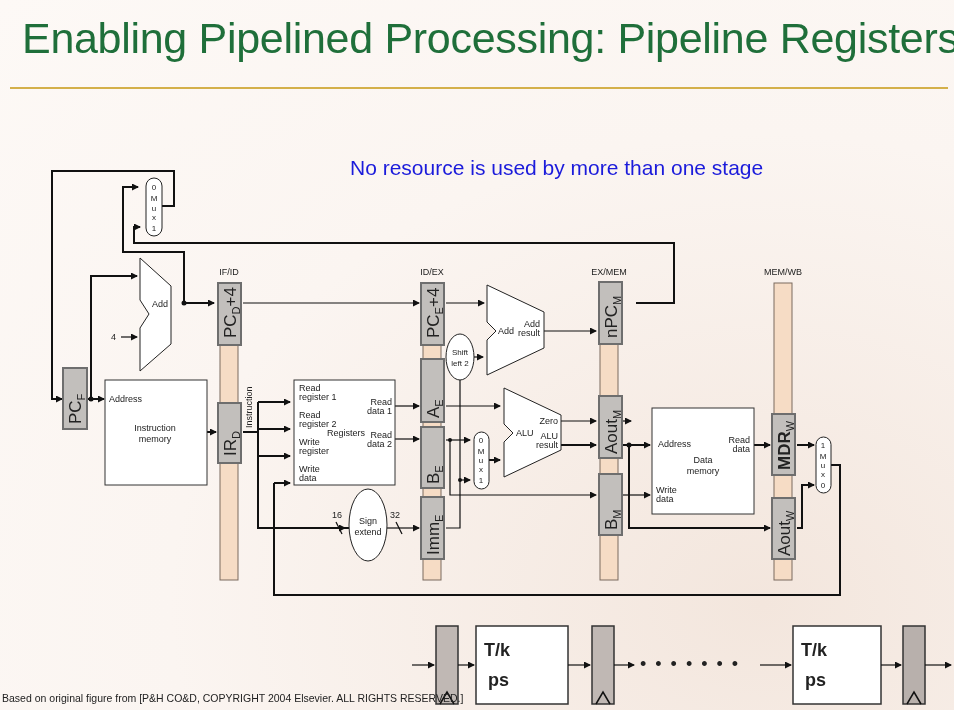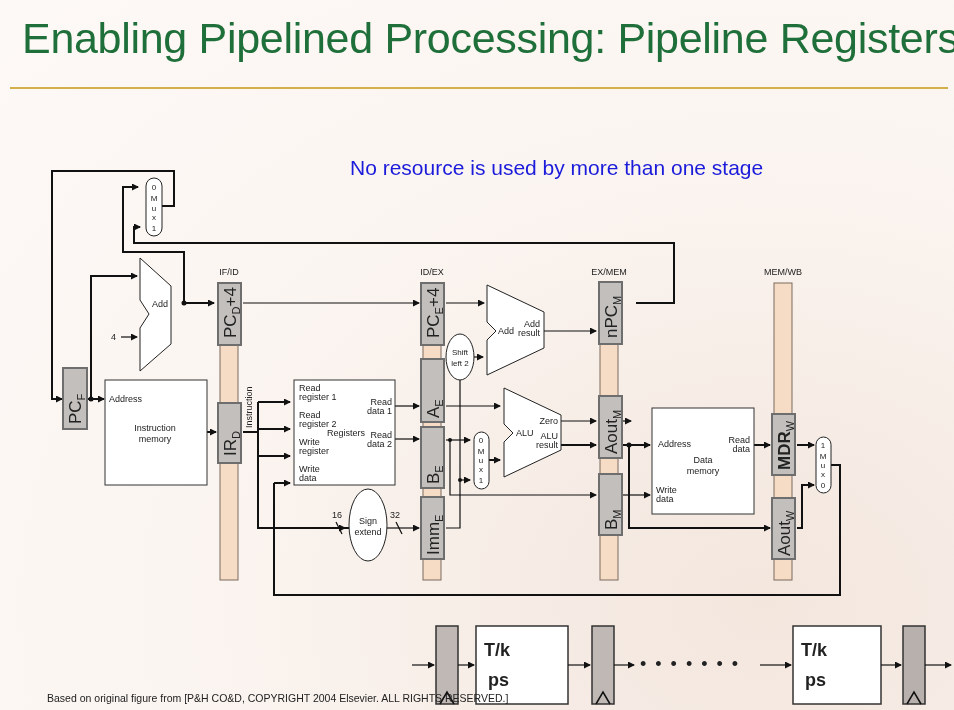--- a/index.html
+++ b/index.html
@@ -4,21 +4,21 @@
 <style>
   html, body { margin:0; padding:0; }
   body { width:954px; height:710px; background:#fcf7f3; position:relative; overflow:hidden;
     font-family:"Liberation Sans", sans-serif; }
   .bg { position:absolute; inset:0; background: radial-gradient(ellipse at 80% 85%, #f3e6dd 0%, #fbf5f1 55%, #fdf9f6 100%); }
   .title { position:absolute; left:22px; top:14px; font-family:Liberation Sans, sans-serif; font-size:43px;
     color:#1f6f3a; white-space:nowrap; letter-spacing:-0.3px; }
   .rule { position:absolute; left:10px; top:87px; width:494px; height:2px; background:#d4b04a; }
   .rule2 { position:absolute; left:116px; top:87px; width:832px; height:2px; background:#d4b04a; }
   .note { position:absolute; left:350px; top:156px; font-size:21px; color:#1b1bdb; white-space:nowrap; }
-  .credit { position:absolute; left:2px; top:692px; font-size:10.5px; color:#222; white-space:nowrap;margin-left:45px; }
+  .credit { position:absolute; left:2px; top:692px; font-size:10.5px; color:#222; white-space:nowrap; }
   svg { position:absolute; left:0; top:0; }
   svg text { font-family:"Liberation Sans", sans-serif; fill:#222; }
   .w { stroke:#111; stroke-width:2; fill:none; }
   .w1 { stroke:#111; stroke-width:1.2; fill:none; }
   .bar { fill:#f6dcc5; stroke:#7a6a5e; stroke-width:1; }
   .reg { fill:#c2bfbc; stroke:#6e6e6e; stroke-width:2; }
   .blk { fill:#fff; stroke:#333; stroke-width:1; }
   .lbl { font-size:9px; }
   .big { font-size:17px; fill:#222; }
 </style>

